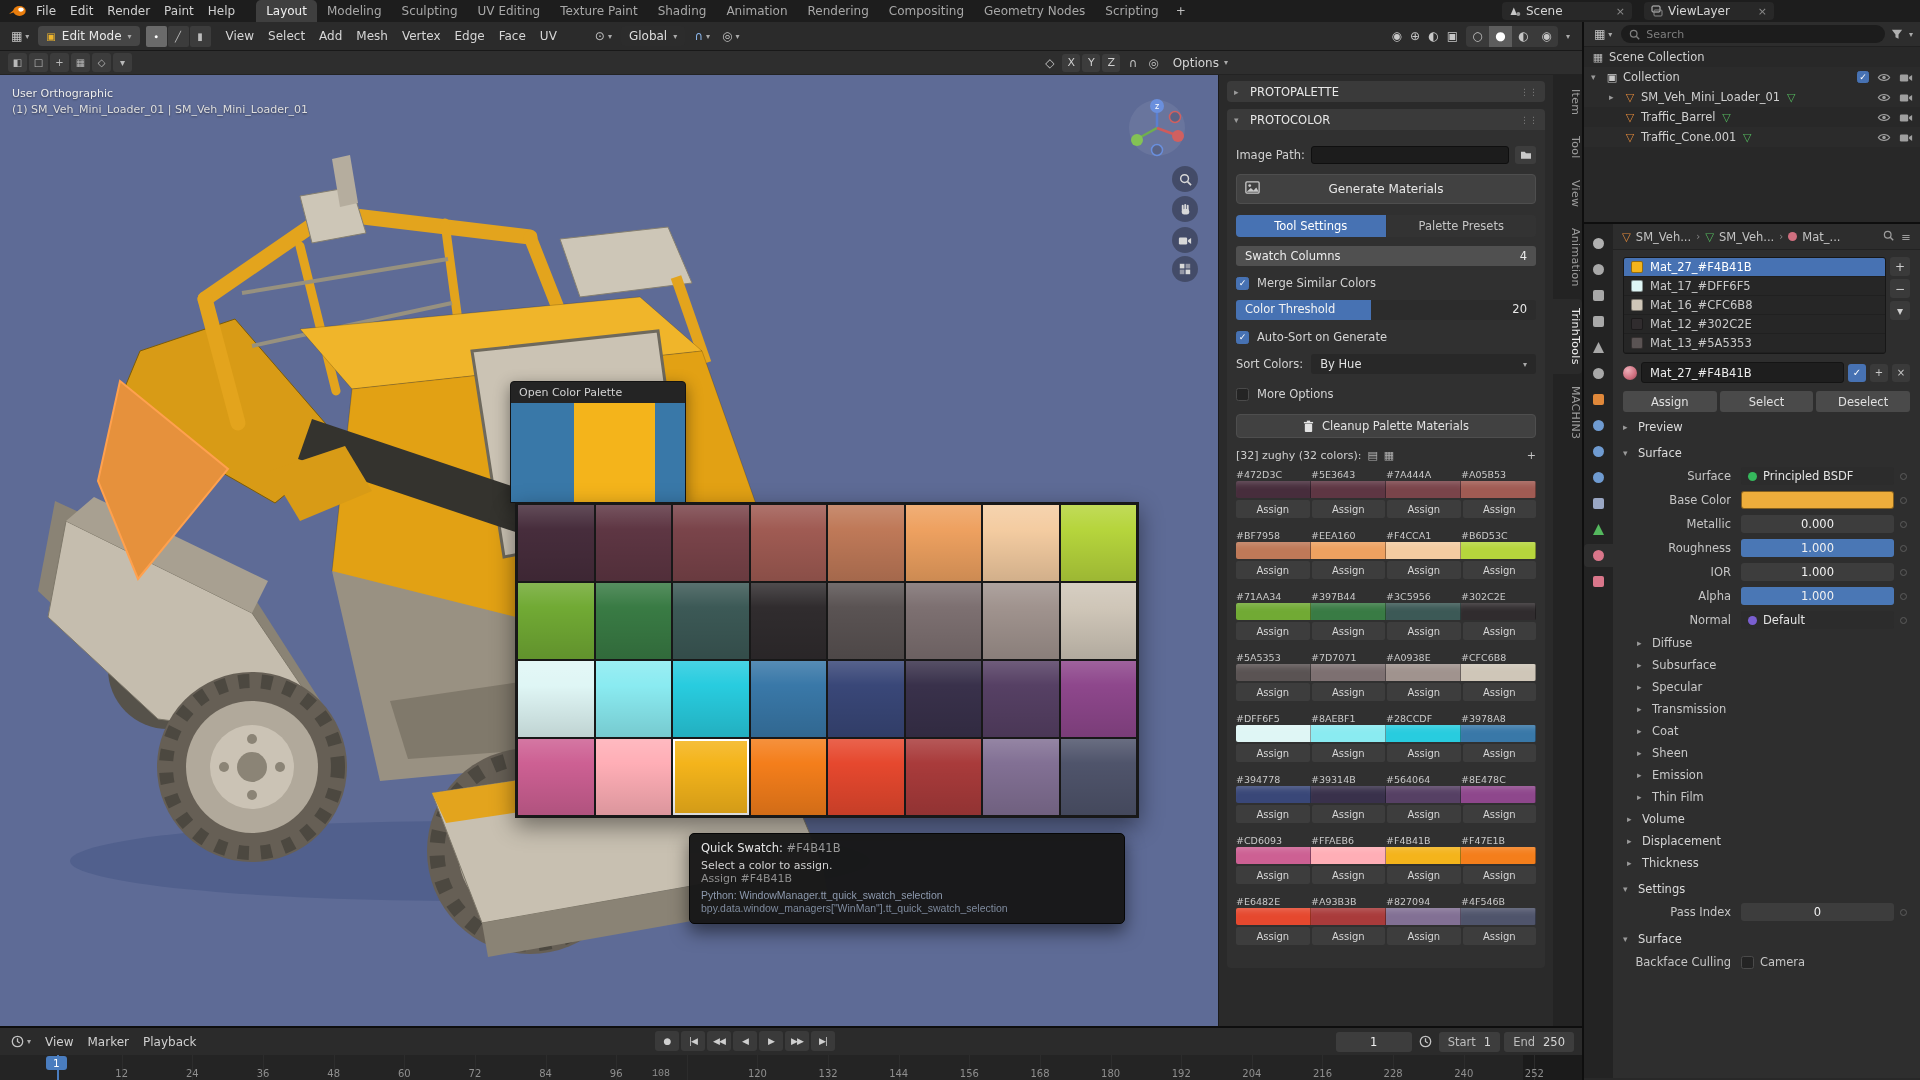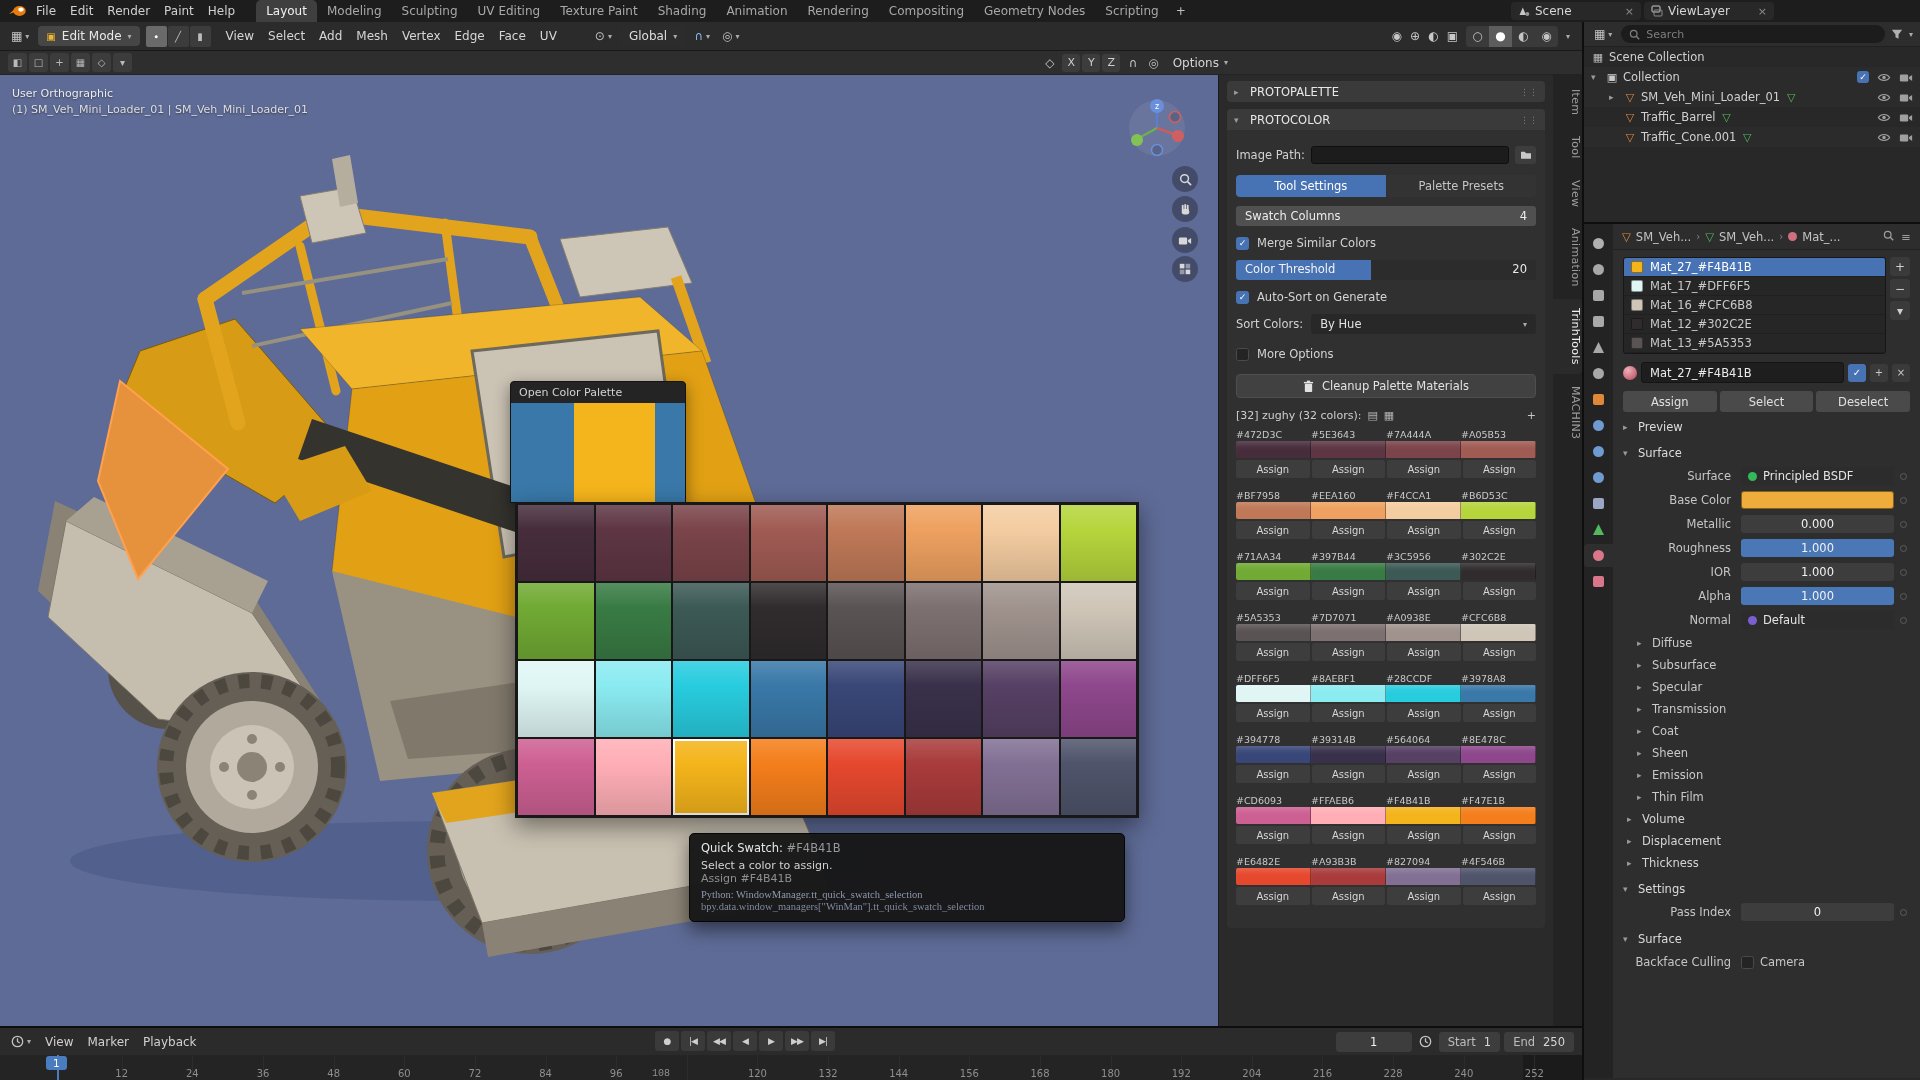--- a/index.html
+++ b/index.html
@@ -9,21 +9,21 @@
 .ic{display:inline-block;vertical-align:middle}
 .caret{font-size:8px;color:#aaa}
 
 #topbar{position:absolute;left:0;top:0;width:1782px;height:22px;background:#1d1d1d;display:flex;align-items:center;padding:0 8px;gap:2px;z-index:40}
 #topbar-menus{display:flex}
 .menu-item{padding:1px 7px;border-radius:3px;color:#d0d0d0;white-space:nowrap}
 #workspaces{display:flex;margin-left:12px;align-items:center}
 .ws-tab{padding:4px 10px;color:#a8a8a8;border-radius:5px 5px 0 0;white-space:nowrap;font-size:12px}
 .ws-tab.active{background:#3f3f3f;color:#f0f0f0}
 .ws-tab.add{padding:3px 7px;color:#c0c0c0}
-#topbar-right{margin-left:auto;display:flex;gap:3px;align-items:flex-start}
+#topbar-right{margin-left:auto;display:flex;gap:12px;align-items:flex-start}
 .tb-field{display:flex;align-items:center;gap:5px;background:#282828;border-radius:4px;padding:2px 7px;min-width:130px}
 .tb-field .x{color:#8a8a8a;margin-left:auto;font-size:11px}
 
 #vheader{position:absolute;left:0;top:22px;width:1582px;height:29px;background:#2b2b2b;display:flex;align-items:center;padding:0 8px;gap:6px;border-bottom:1px solid #191919;z-index:30}
 .icon-btn{color:#c3c3c3;display:flex;align-items:center;gap:3px;padding:2px 3px;border-radius:3px;white-space:nowrap}
 #mode-box{display:flex;align-items:center;gap:6px;background:#464646;border-radius:4px;padding:3px 8px;color:#e8e8e8;white-space:nowrap}
 #selmode{display:flex;gap:1px}
 #selmode .sm{width:21px;height:21px;background:#3c3c3c;border-radius:2px;display:flex;align-items:center;justify-content:center;color:#bdbdbd;font-size:10px}
 #selmode .sm.active{background:#6a6a6a;color:#fff}
 #vh-menus{display:flex;margin-left:2px}
@@ -62,21 +62,21 @@
 #palette-grid{position:absolute;left:515px;top:427px;width:624px;height:316px;background:#181818;border:3px solid #181818;display:grid;grid-template-columns:repeat(8,1fr);grid-template-rows:repeat(4,1fr);gap:2px;box-shadow:0 8px 22px rgba(0,0,0,.45)}
 .pcell{position:relative}
 .pcell:after{content:"";position:absolute;inset:0;background:linear-gradient(180deg,rgba(255,255,255,.15),rgba(255,255,255,0) 32%,rgba(0,0,0,.14) 100%)}
 .pcell.sel{outline:2px solid #fff;outline-offset:-2px;z-index:2}
 
 #tooltip{position:absolute;left:689px;top:758px;width:436px;background:rgba(23,23,23,.97);border:1px solid #060606;border-radius:5px;padding:7px 11px 9px;box-shadow:0 8px 18px rgba(0,0,0,.5);z-index:6}
 #tooltip .t1{font-size:11.5px;color:#e8e8e8}
 #tooltip .t1 .hx{color:#999}
 #tooltip .t2{font-size:11px;color:#d2d2d2;margin-top:4px}
 #tooltip .t3{font-size:11px;color:#8f8f8f}
-#tooltip .py{font-size:10.5px;color:#8d99ad;font-family:Liberation Serif, serif;margin-top:4px}
+#tooltip .py{font-size:10.5px;color:#8d99ad;font-family:Liberation Sans, sans-serif;margin-top:4px}
 #tooltip .py.b{color:#7e8a9d;margin-top:1px}
 
 #npanel{position:absolute;left:1218px;top:75px;width:335px;height:951px;background:#2a2a2a;border-left:1px solid #1b1b1b;padding:6px 8px 0;z-index:10;overflow:hidden}
 .phdr{height:21px;background:#3a3a3a;border-radius:4px;display:flex;align-items:center;gap:6px;padding:0 7px;color:#e8e8e8;font-size:11.5px}
 .phdr .grip{margin-left:auto;color:#777;font-size:9px}
 #protocolor-hdr{margin-top:7px;border-radius:4px 4px 0 0}
 #protocolor-body{background:#303030;border-radius:0 0 4px 4px;padding:8px 9px 12px}
 .arrow{color:#9b9b9b;font-size:9px;width:10px;display:inline-block}
 .nrow{display:flex;align-items:center;margin-top:8px;gap:6px}
 .nlabel{color:#d2d2d2;font-size:11.5px;white-space:nowrap}
@@ -527,20 +527,26 @@
     <div id="protocolor-body">
       <div class="nrow">
         <span class="nlabel">Image Path:</span>
         <div class="ninput"></div>
         <span class="nbtn-sq">
             <svg width="12" height="10">
               <use href="#sym-folder"></use>
             </svg>
           </span>
       </div>
+      <div id="generate-btn">
+        <span class="gic"><svg width="15" height="13">
+              <use href="#sym-img"></use>
+            </svg></span>
+        <span>Generate Materials</span>
+      </div>
       <div id="npanel-tabs">
         <span class="seg active">Tool Settings</span>
         <span class="seg">Palette Presets</span>
       </div>
       <div id="swatch-cols">
         <span>Swatch Columns</span>
         <span class="v">4</span>
       </div>
       <div class="cbrow">
         <span class="cb on">✓</span>

